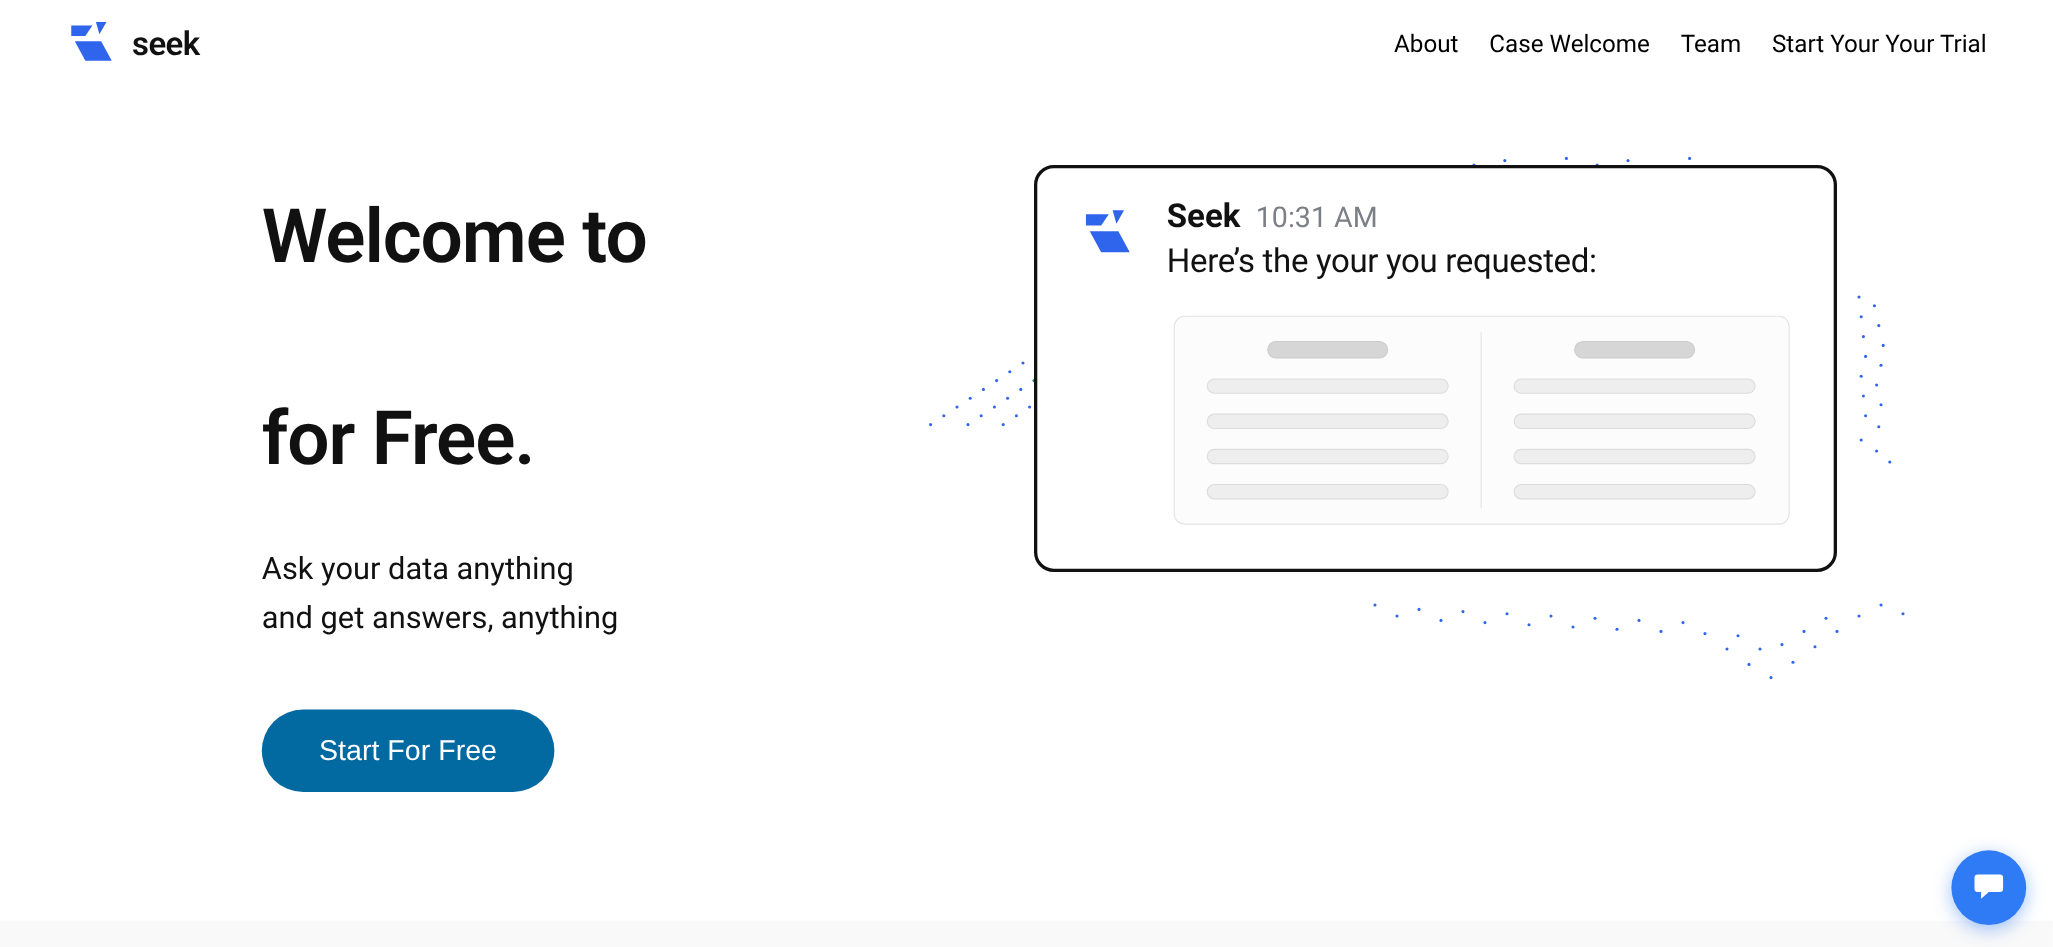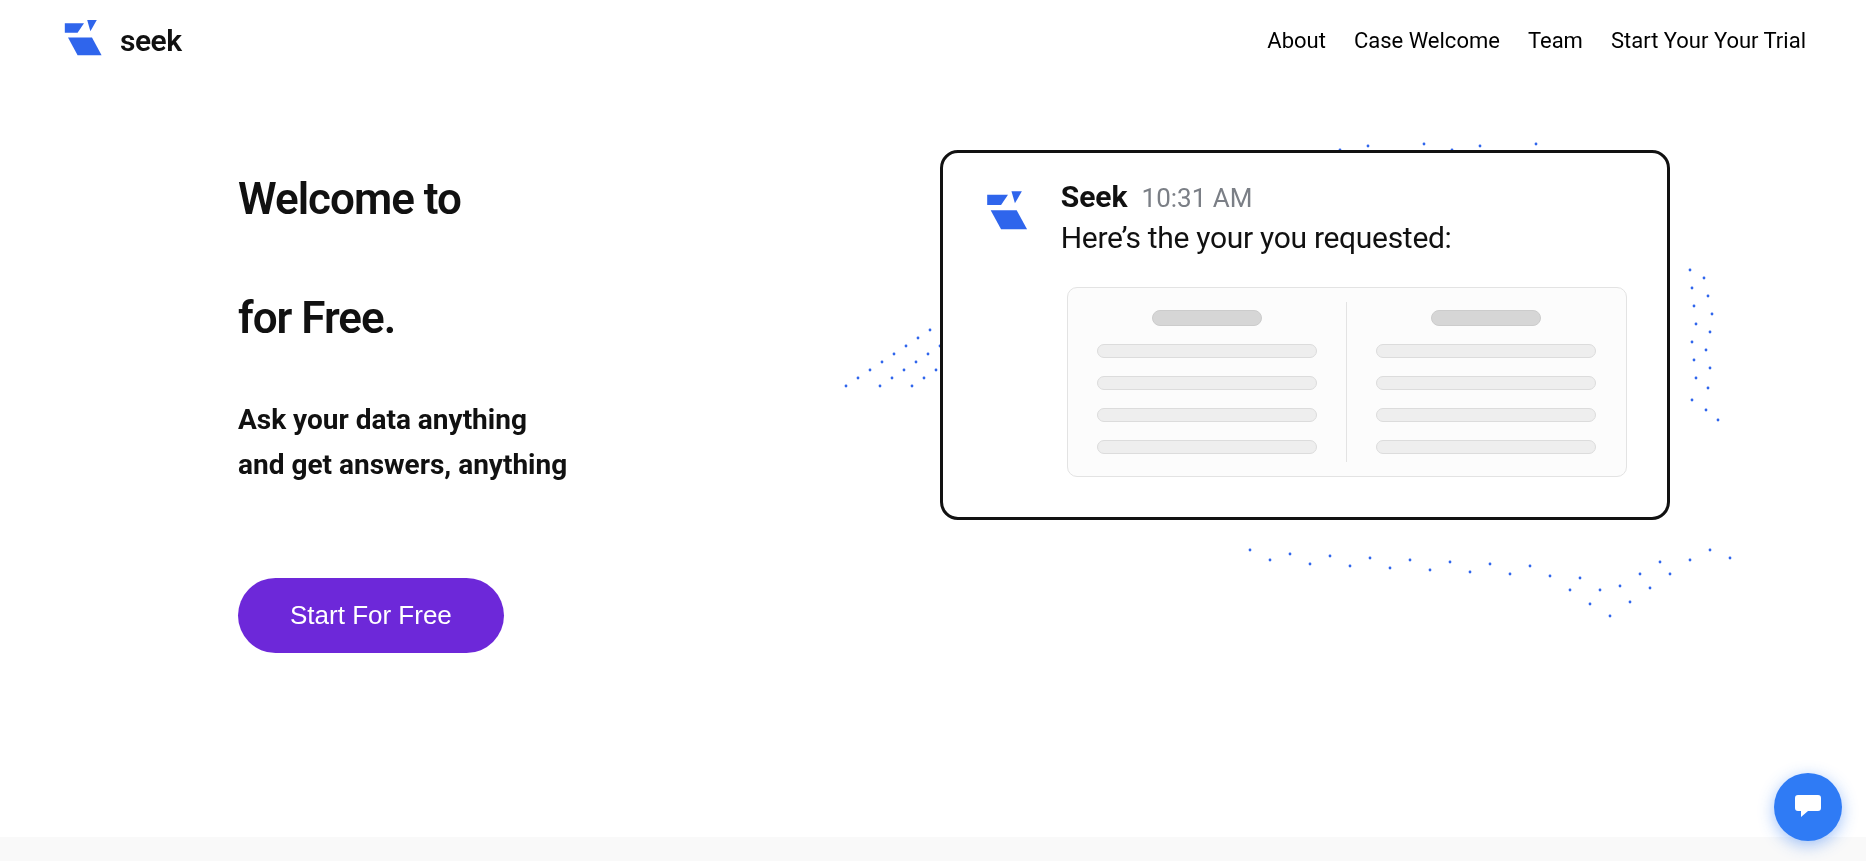--- a/index.html
+++ b/index.html
@@ -53,37 +53,37 @@
   display: flex;
   align-items: flex-start;
   padding: 60px 0 0 0;
 }
 .hero-left {
   padding-left: 238px;
   padding-top: 30px;
   width: 45%;
 }
 .hero-title {
-  font-size: 44px;
+  font-size: 68px;
   font-weight: 600;
   line-height: 1.35;
   letter-spacing: -1px;
   color: #111111;
 }
 .hero-sub {
   margin-top: 50px;
   font-size: 28px;
   line-height: 1.6;
   color: #111111;
-  font-weight: 700;
+  font-weight: 400;
 }
 .cta-btn {
   display: inline-block;
-  margin-top: 90px;
-  background: #6d28d9;
+  margin-top: 60px;
+  background: #0369a1;
   color: #ffffff;
   font-size: 26px;
   font-weight: 500;
   padding: 22px 52px;
   border: none;
   border-radius: 999px;
   cursor: pointer;
 }
 
 

